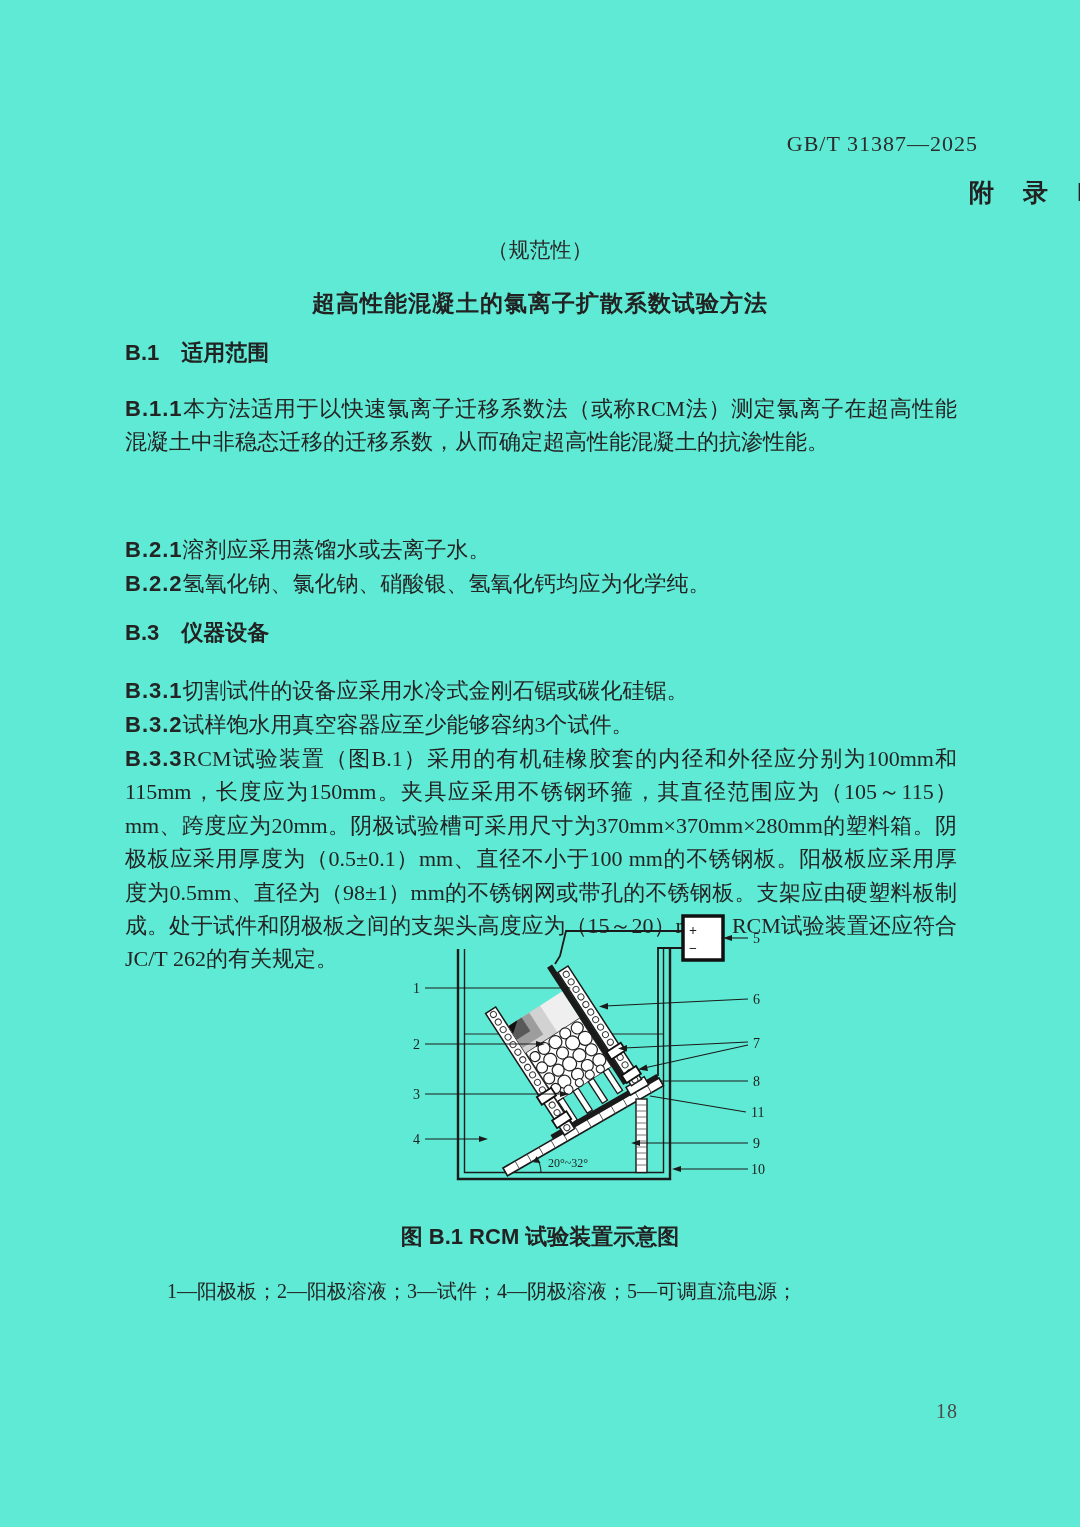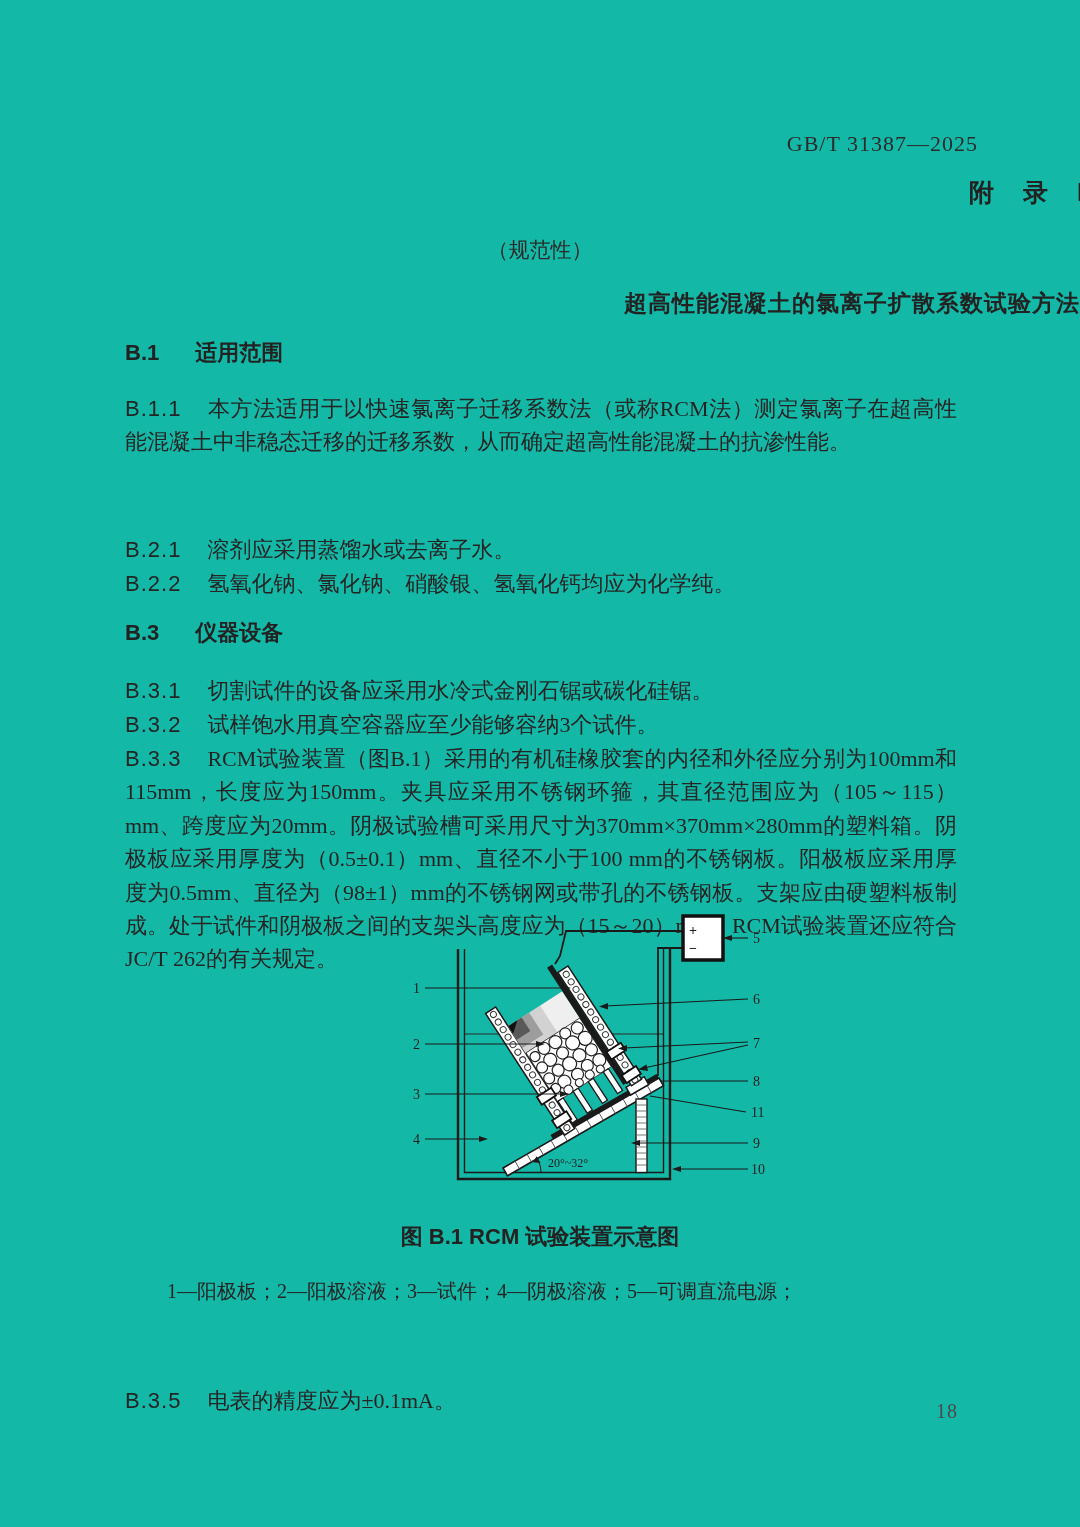--- a/index.html
+++ b/index.html
@@ -1,52 +1,52 @@
 <!DOCTYPE html>
 <html><head>
 <meta charset="utf-8">
 <style>
   html,body{margin:0;padding:0;background:#e8e8e8;}
   .page{
     position:relative; width:1080px; height:1527px; margin:0 auto;
-    background:#14b8a6; color:#1d1d1d; overflow:hidden;
+    background:#5eead4; color:#1d1d1d; overflow:hidden;
     font-family:"Liberation Serif","DejaVu Serif",serif;
   }
   .hdr{
     position:absolute; top:131px; right:102px;
     font-size:22px; letter-spacing:1px; color:#2c2c2c;
     font-family:"Liberation Serif","DejaVu Serif",serif;
   }
   .t-appendix{
     position:absolute; top:176px; left:0; width:100%; text-align:right;
     font-size:25px; font-weight:bold; letter-spacing:2px;
     font-family:"Liberation Sans","DejaVu Sans",sans-serif; color:#222;padding-left:17px;
   }
   .t-normative{
     position:absolute; top:236px; left:0; width:100%; text-align:center;
     font-size:21px; color:#2a2a2a;
   }
   .t-heading{
-    position:absolute; top:288px; left:0; width:100%; text-align:right;
+    position:absolute; top:288px; left:0; width:100%; text-align:center;
     font-size:23px; font-weight:bold; letter-spacing:1px;
     font-family:"Liberation Sans","DejaVu Sans",sans-serif; color:#222;
   }
   .sec{
     position:absolute; left:125px; width:830px;
     font-size:22px; font-weight:bold;
     font-family:"Liberation Sans","DejaVu Sans",sans-serif; color:#222;
   }
-  .sec .snum{margin-right:36px;}
+  .sec .snum{margin-right:22px;}
   .clause{
     position:absolute; left:125px; width:832px;
     font-size:22px; line-height:33.4px; text-align:justify; color:#242424;
   }
   .clause .cnum{
-    font-weight:normal; font-family:"Liberation Sans","DejaVu Sans",sans-serif;
-    margin-right:26px; letter-spacing:1px;
+    font-weight:bold; font-family:"Liberation Sans","DejaVu Sans",sans-serif;
+    margin-right:0; letter-spacing:1px;
   }
   .figwrap{position:absolute; left:403px; top:906px; width:410px; height:308px;}
   .figcaption{
     position:absolute; top:1222px; left:0; width:100%; text-align:center;
     font-size:22px; font-weight:bold;
     font-family:"Liberation Sans","DejaVu Sans",sans-serif; color:#222;
   }
   .legend{
     position:absolute; width:840px; font-size:20px; color:#242424;
   }
@@ -292,19 +292,16 @@
       <text x="350" y="242">9</text>
       <text x="348" y="268">10</text>
     </g>
   </svg>
   </div>
 
   <div class="figcaption">图 B.1  RCM 试验装置示意图</div>
 
   <div class="legend legend1">1—阳极板；2—阳极溶液；3—试件；4—阴极溶液；5—可调直流电源；</div>
 
-  <div class="clause" style="top:1384px">
-    <span class="cnum">B.3.5</span><span>电表的精度应为±0.1mA。</span>
-  </div>
 
   <div class="pagenum">18</div>
 
 </div>
 
 </body></html>

